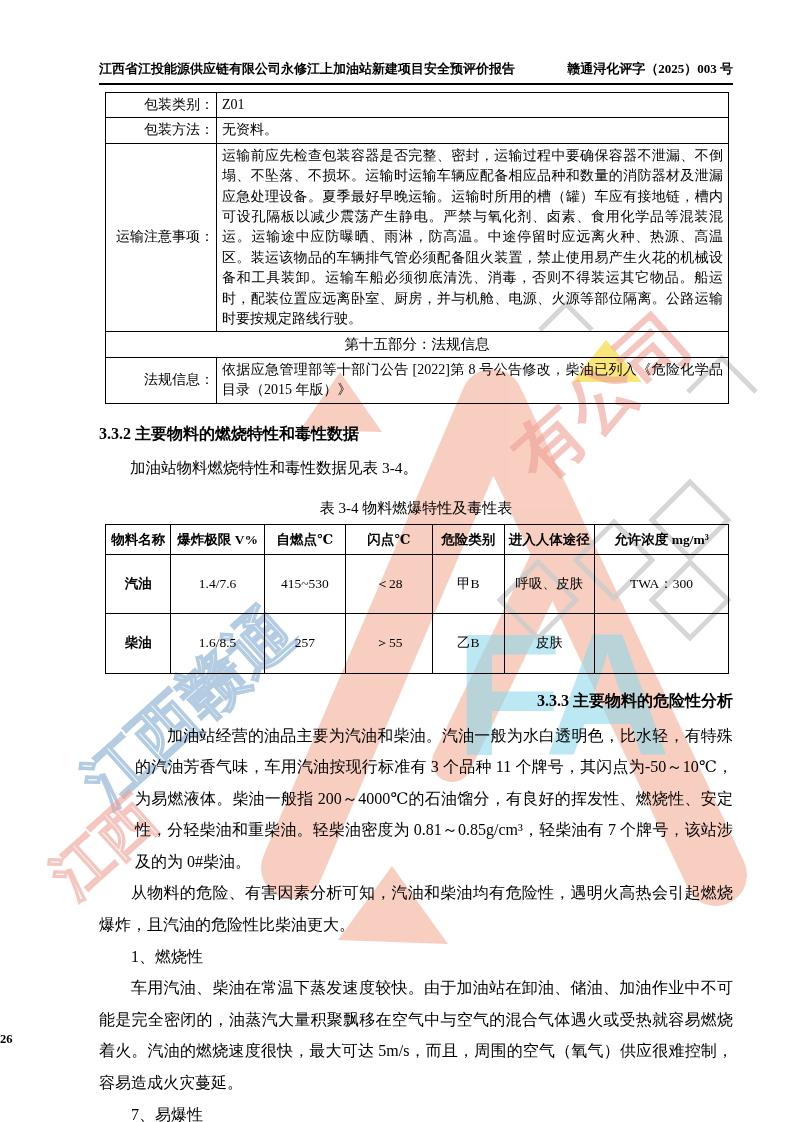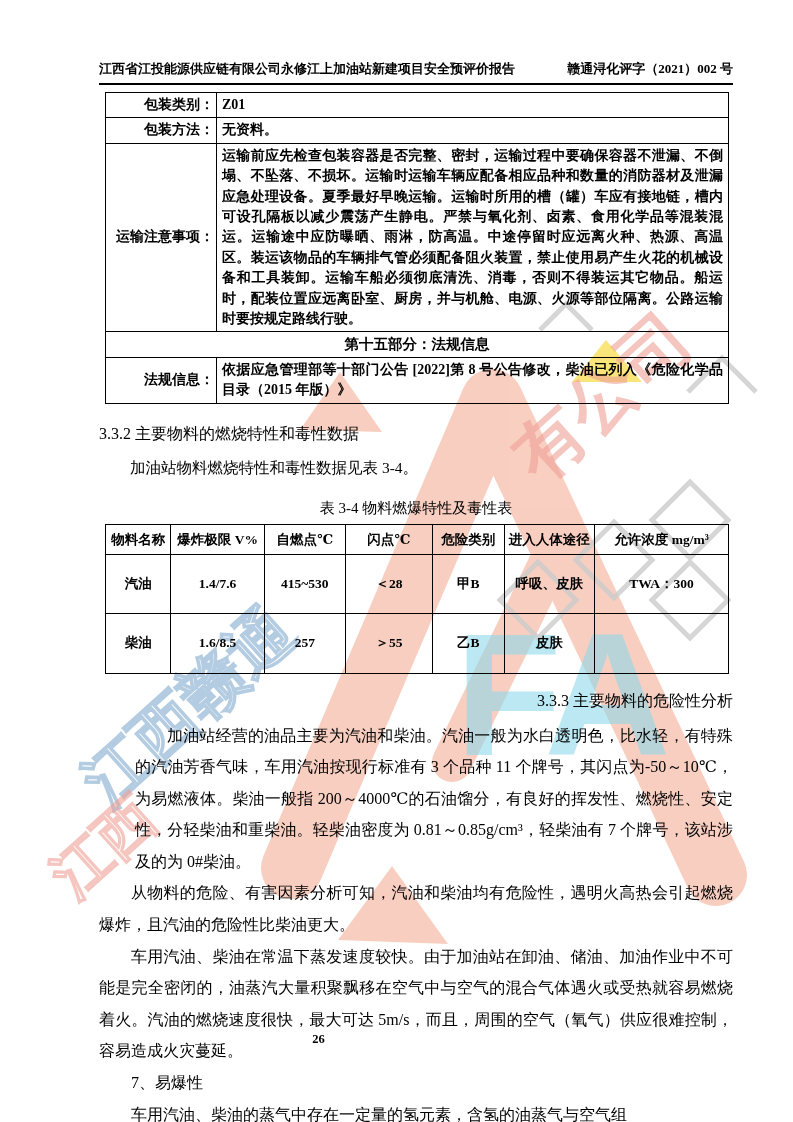--- a/index.html
+++ b/index.html
@@ -11,33 +11,33 @@
   .page{position:relative;width:793px;height:1122px;}
   
   .wm{position:absolute;inset:0;z-index:0;pointer-events:none;}
   
   .content{position:absolute;z-index:1;left:99px;top:60px;width:634px;}
   .hdr{display:flex;justify-content:space-between;align-items:center;
        font-size:13px;font-weight:bold;padding-bottom:5px;border-bottom:2.5px solid #000;}
   .hdr .l{letter-spacing:0px;}
   table{border-collapse:collapse;width:calc(100% - 10px);margin:7px 4px 0 6px;}
   table, th, td{border:1.6px solid #000;}
-  td,th{padding:2px 5px;font-size:14px;line-height:20.4px;vertical-align:middle;font-weight:bold;}
+  td,th{padding:2px 5px;font-size:14px;line-height:20.4px;vertical-align:middle;}
   .msds td.lbl{width:103px;text-align:right;padding-right:2px;white-space:nowrap;}
   .msds td.val{text-align:justify;}
-  .msds .sect{font-weight:bold;text-align:center;font-size:14.5px;padding:2px 0;}
-  h3{font-size:16px;font-weight:normal;margin:17px 0 0 0;line-height:26px;}
+  .msds .sect{font-weight:normal;text-align:center;font-size:14.5px;padding:2px 0;}
+  h3{font-size:16px;font-weight:bold;margin:17px 0 0 0;line-height:26px;}
   p.body{font-size:16px;line-height:31.6px;margin:0;text-align:justify;text-indent:2em;}
   p.intro{font-size:15.5px;line-height:30px;margin:6px 0 0 0;text-indent:2em;}
   .caption{font-size:15px;font-weight:normal;text-align:center;margin:16px 0 0 0;}
   .t34{margin-top:6px;}
   .t34 th{font-size:13.5px;font-weight:bold;text-align:center;padding:6px 2px;line-height:17px;}
   .t34 td{font-size:13.5px;text-align:center;padding:19px 2px;}
   .t34 td.mat{font-weight:bold;}
-  .pgnum{position:absolute;z-index:1;left:0;top:1032px;width:637px;text-align:center;
+  .pgnum{position:absolute;z-index:1;left:0;top:1032px;width:637px;
          font-size:12.5px;font-weight:bold;}
 </style>
 </head>
 <body>
 
 <div class="page">
 
   <svg class="wm" width="793" height="1122" viewBox="0 0 793 1122" xmlns="http://www.w3.org/2000/svg">
 
     <g opacity="0.55">
@@ -64,21 +64,21 @@
       <path d="M 652 520 l 38 -38 l 38 38 l -38 38 Z"></path>
       <path d="M 540 330 l 26 -26 l 26 26"></path>
       <path d="M 688 392 l 34 -34 l 34 34"></path>
     </g>
   </svg>
 
   <div class="content">
 
     <div class="hdr">
       <span class="l">江西省江投能源供应链有限公司永修江上加油站新建项目安全预评价报告</span>
-      <span class="r">赣通浔化评字（2021）002 号</span>
+      <span class="r">赣通浔化评字（2025）003 号</span>
     </div>
 
     <table class="msds">
       <tbody>
         <tr>
           <td class="lbl">包装类别：</td>
           <td class="val">Z01</td>
         </tr>
         <tr>
           <td class="lbl">包装方法：</td>
@@ -142,19 +142,20 @@
           <td>乙B</td>
           <td>皮肤</td>
           <td></td>
         </tr>
       </tbody>
     </table>
 
     <h3 style="margin-top:14px;text-align:right;">3.3.3 主要物料的危险性分析</h3>
     <p class="body" style="margin-top:6px;margin-left:36px;">加油站经营的油品主要为汽油和柴油。汽油一般为水白透明色，比水轻，有特殊的汽油芳香气味，车用汽油按现行标准有 3 个品种 11 个牌号，其闪点为-50～10℃，为易燃液体。柴油一般指 200～4000℃的石油馏分，有良好的挥发性、燃烧性、安定性，分轻柴油和重柴油。轻柴油密度为 0.81～0.85g/cm³，轻柴油有 7 个牌号，该站涉及的为 0#柴油。</p>
     <p class="body">从物料的危险、有害因素分析可知，汽油和柴油均有危险性，遇明火高热会引起燃烧爆炸，且汽油的危险性比柴油更大。</p>
+    <p class="body">1、燃烧性</p>
     <p class="body">车用汽油、柴油在常温下蒸发速度较快。由于加油站在卸油、储油、加油作业中不可能是完全密闭的，油蒸汽大量积聚飘移在空气中与空气的混合气体遇火或受热就容易燃烧着火。汽油的燃烧速度很快，最大可达 5m/s，而且，周围的空气（氧气）供应很难控制，容易造成火灾蔓延。</p>
     <p class="body">7、易爆性</p>
     <p class="body">车用汽油、柴油的蒸气中存在一定量的氢元素，含氢的油蒸气与空气组</p>
   </div>
 
   <div class="pgnum">26</div>
 </div>
 
 </body></html>

